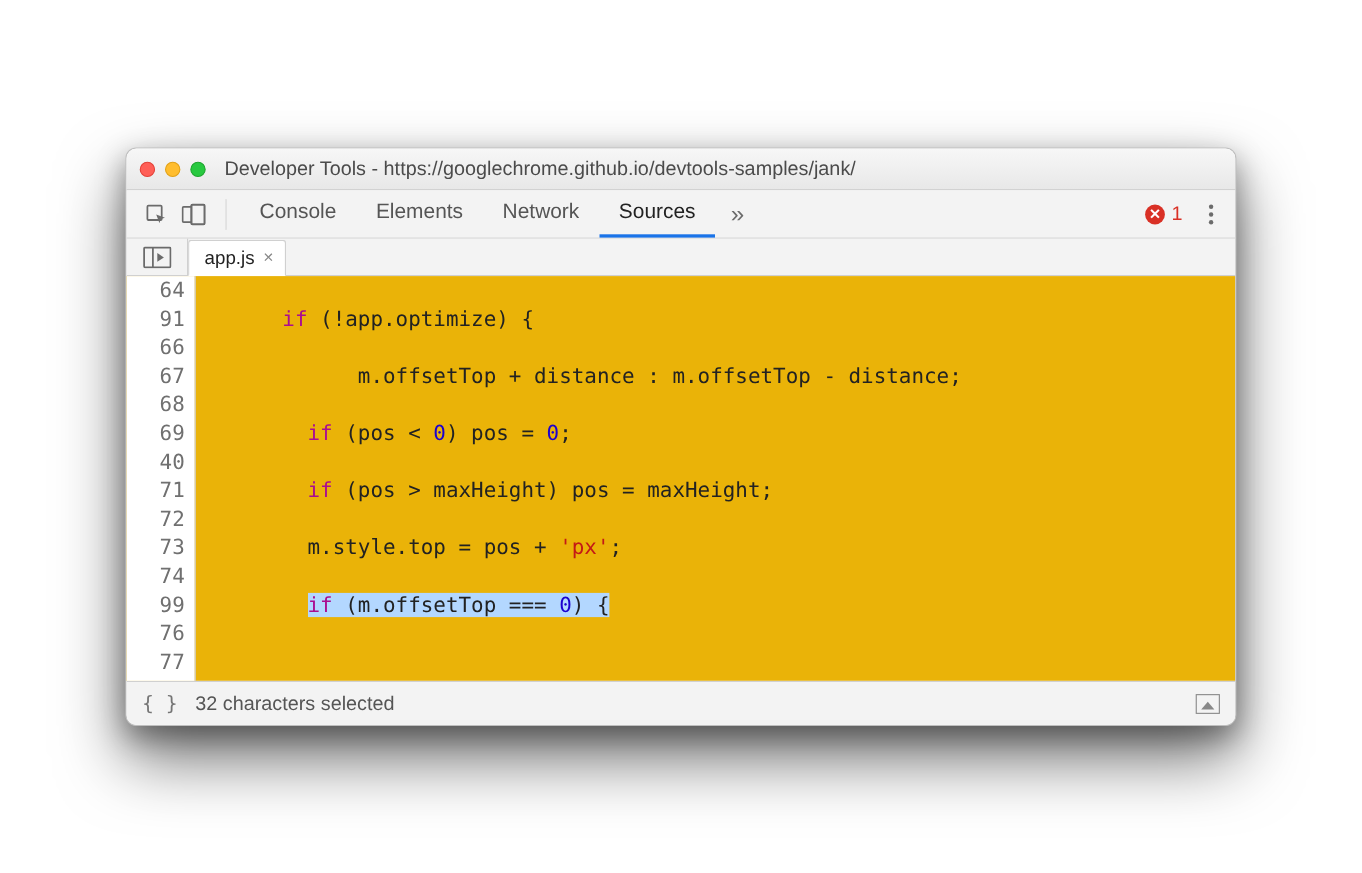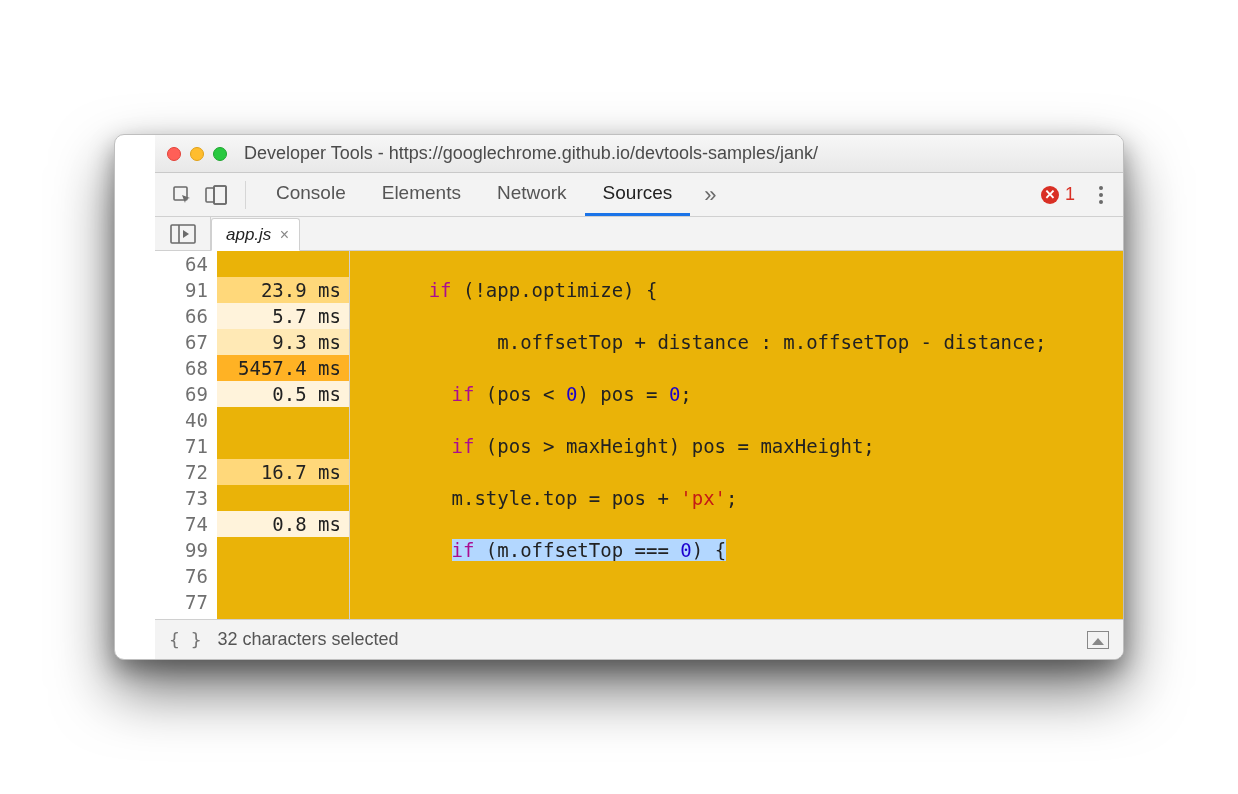--- a/index.html
+++ b/index.html
@@ -12,21 +12,20 @@
     width: 1238px;
     height: 794px;
   }
   .window {
     width: 1010px;
     border-radius: 10px;
     overflow: hidden;
     border: 1px solid #bfbfbf;
     box-shadow: 0 30px 60px rgba(0,0,0,0.55), 0 10px 25px rgba(0,0,0,0.35);
     background: #fff;
-    padding-left: 40px;
   }
   
   .titlebar {
     height: 38px;
     background: linear-gradient(#f7f7f7,#e8e8e8);
     border-bottom: 1px solid #c9c9c9;
     display: flex;
     align-items: center;
     padding: 0 12px;
     gap: 9px;
@@ -74,21 +73,20 @@
     height:33px;
     background:#fff;
     border:1px solid #d0d0d0;
     border-bottom:1px solid #fff;
     border-top-left-radius:3px; border-top-right-radius:3px;
     display:flex; align-items:center;
     padding: 0 10px 0 14px;
     margin-bottom:-1px;
     font-size:17px; color:#222;
     gap:8px;
-    font-style:italic;
   }
   .filetab .x { color:#888; font-size:16px; }
   
   .codearea { display:flex; font-family: Menlo, Consolas, monospace; font-size:19px; line-height:26px; height:368px; overflow:hidden; background:#eab308;}
   .gutter-ln { width:62px; background:#fff; text-align:right; color:#707070; padding-right:9px;}
   .gutter-ms { width:132px; }
   .gutter-ms .cell { text-align:right; padding-right:8px; color:#222;}
   .gutter-div { width:1px; background:#d0d0d0; }
   .codecol { flex:1; padding-left:10px; white-space:pre; overflow:hidden; color:#222;}
   .row { height:26px; display:block;}
@@ -188,36 +186,20 @@
       <div class="row">69</div>
       <div class="row">40</div>
       <div class="row">71</div>
       <div class="row">72</div>
       <div class="row">73</div>
       <div class="row">74</div>
       <div class="row">99</div>
       <div class="row">76</div>
       <div class="row">77</div>
     </div>
-    <div class="gutter-ms" id="timing-gutter">
-        <div class="row cell h0"></div>
-        <div class="row cell h3">23.9 ms</div>
-        <div class="row cell h1">5.7 ms</div>
-        <div class="row cell h2">9.3 ms</div>
-        <div class="row cell h5">5457.4 ms</div>
-        <div class="row cell h1">0.5 ms</div>
-        <div class="row cell h0"></div>
-        <div class="row cell h0"></div>
-        <div class="row cell h3">16.7 ms</div>
-        <div class="row cell h0"></div>
-        <div class="row cell h1">0.8 ms</div>
-        <div class="row cell h0"></div>
-        <div class="row cell h0"></div>
-        <div class="row cell h0"></div>
-      </div>
     <div class="gutter-div"></div>
     <div class="codecol">
 <div class="row"><span class="pl">      </span><span class="kw">if</span><span class="pl"> (!app.optimize) {</span></div>
 <div class="row"><span class="pl">            </span><span class="pl">m.offsetTop + distance : m.offsetTop - distance;</span></div>
 <div class="row"><span class="pl">        </span><span class="kw">if</span><span class="pl"> (pos &lt; </span><span class="num">0</span><span class="pl">) pos = </span><span class="num">0</span><span class="pl">;</span></div>
 <div class="row"><span class="pl">        </span><span class="kw">if</span><span class="pl"> (pos &gt; maxHeight) pos = maxHeight;</span></div>
 <div class="row"><span class="pl">        </span><span class="pl">m.style.top = pos + </span><span class="str">'px'</span><span class="pl">;</span></div>
 <div class="row"><span class="pl">        </span><span class="sel"><span class="kw">if</span><span class="pl"> (m.offsetTop === </span><span class="num">0</span><span class="pl">) {</span></span></div>
 
 

